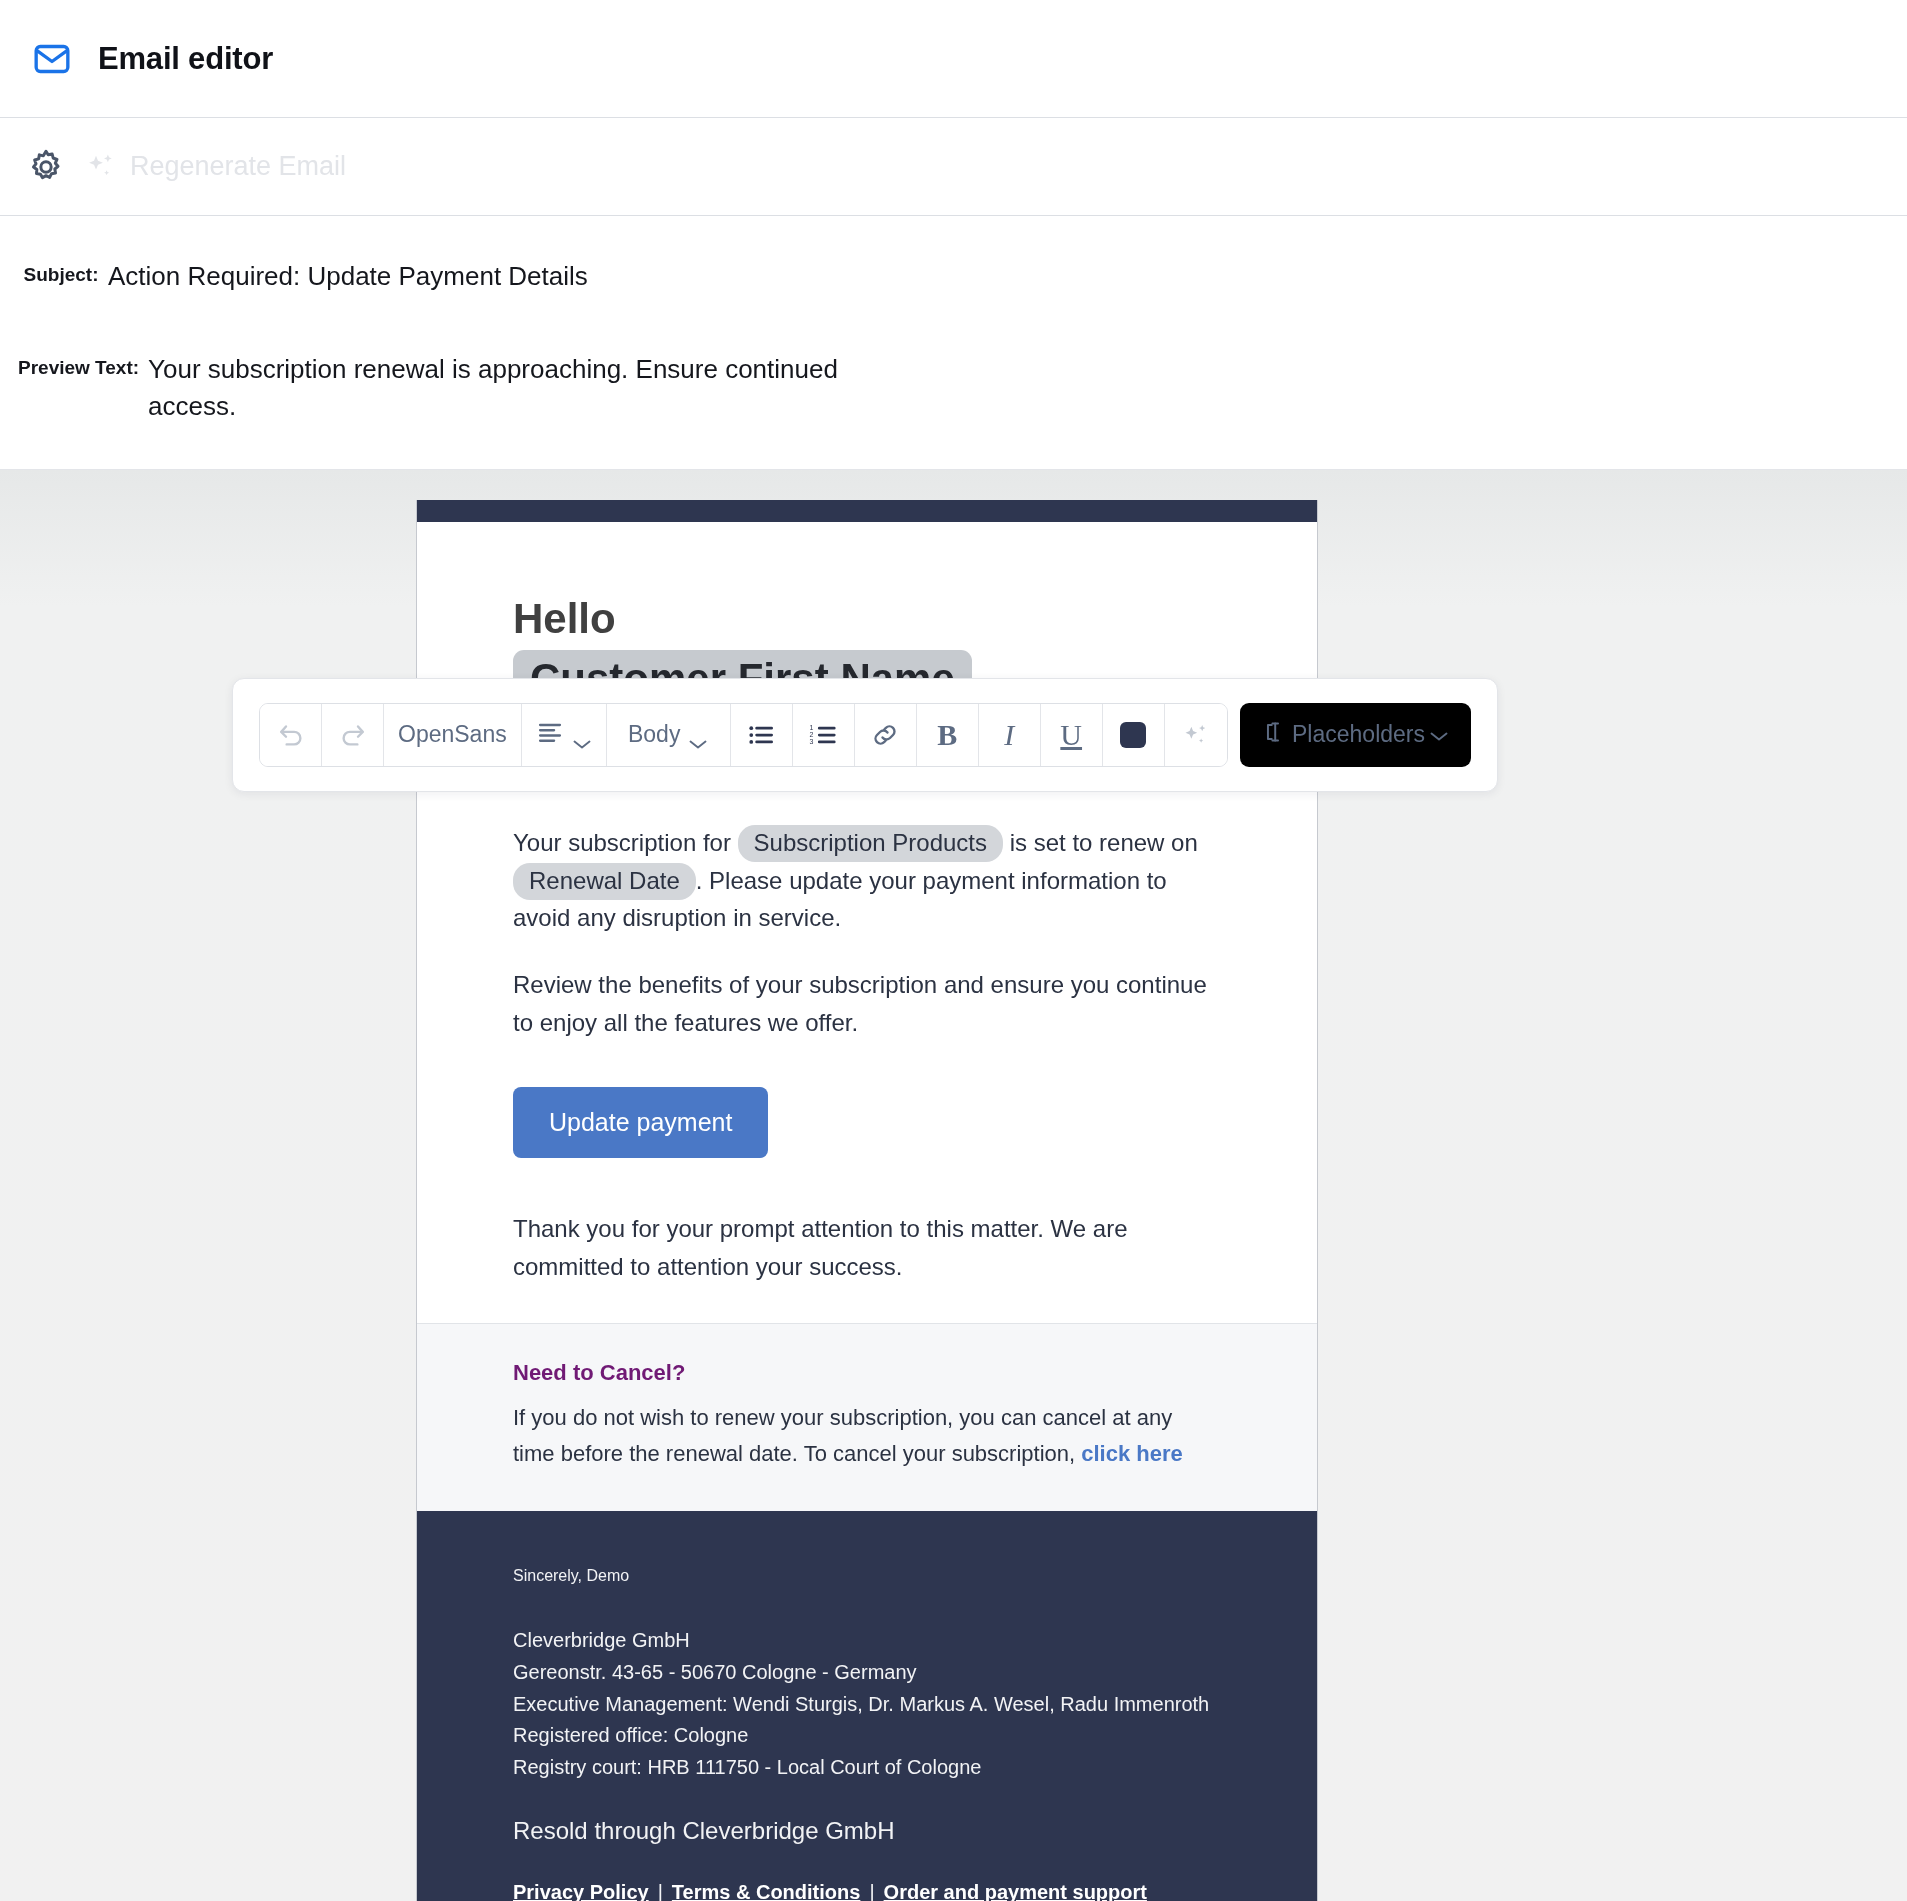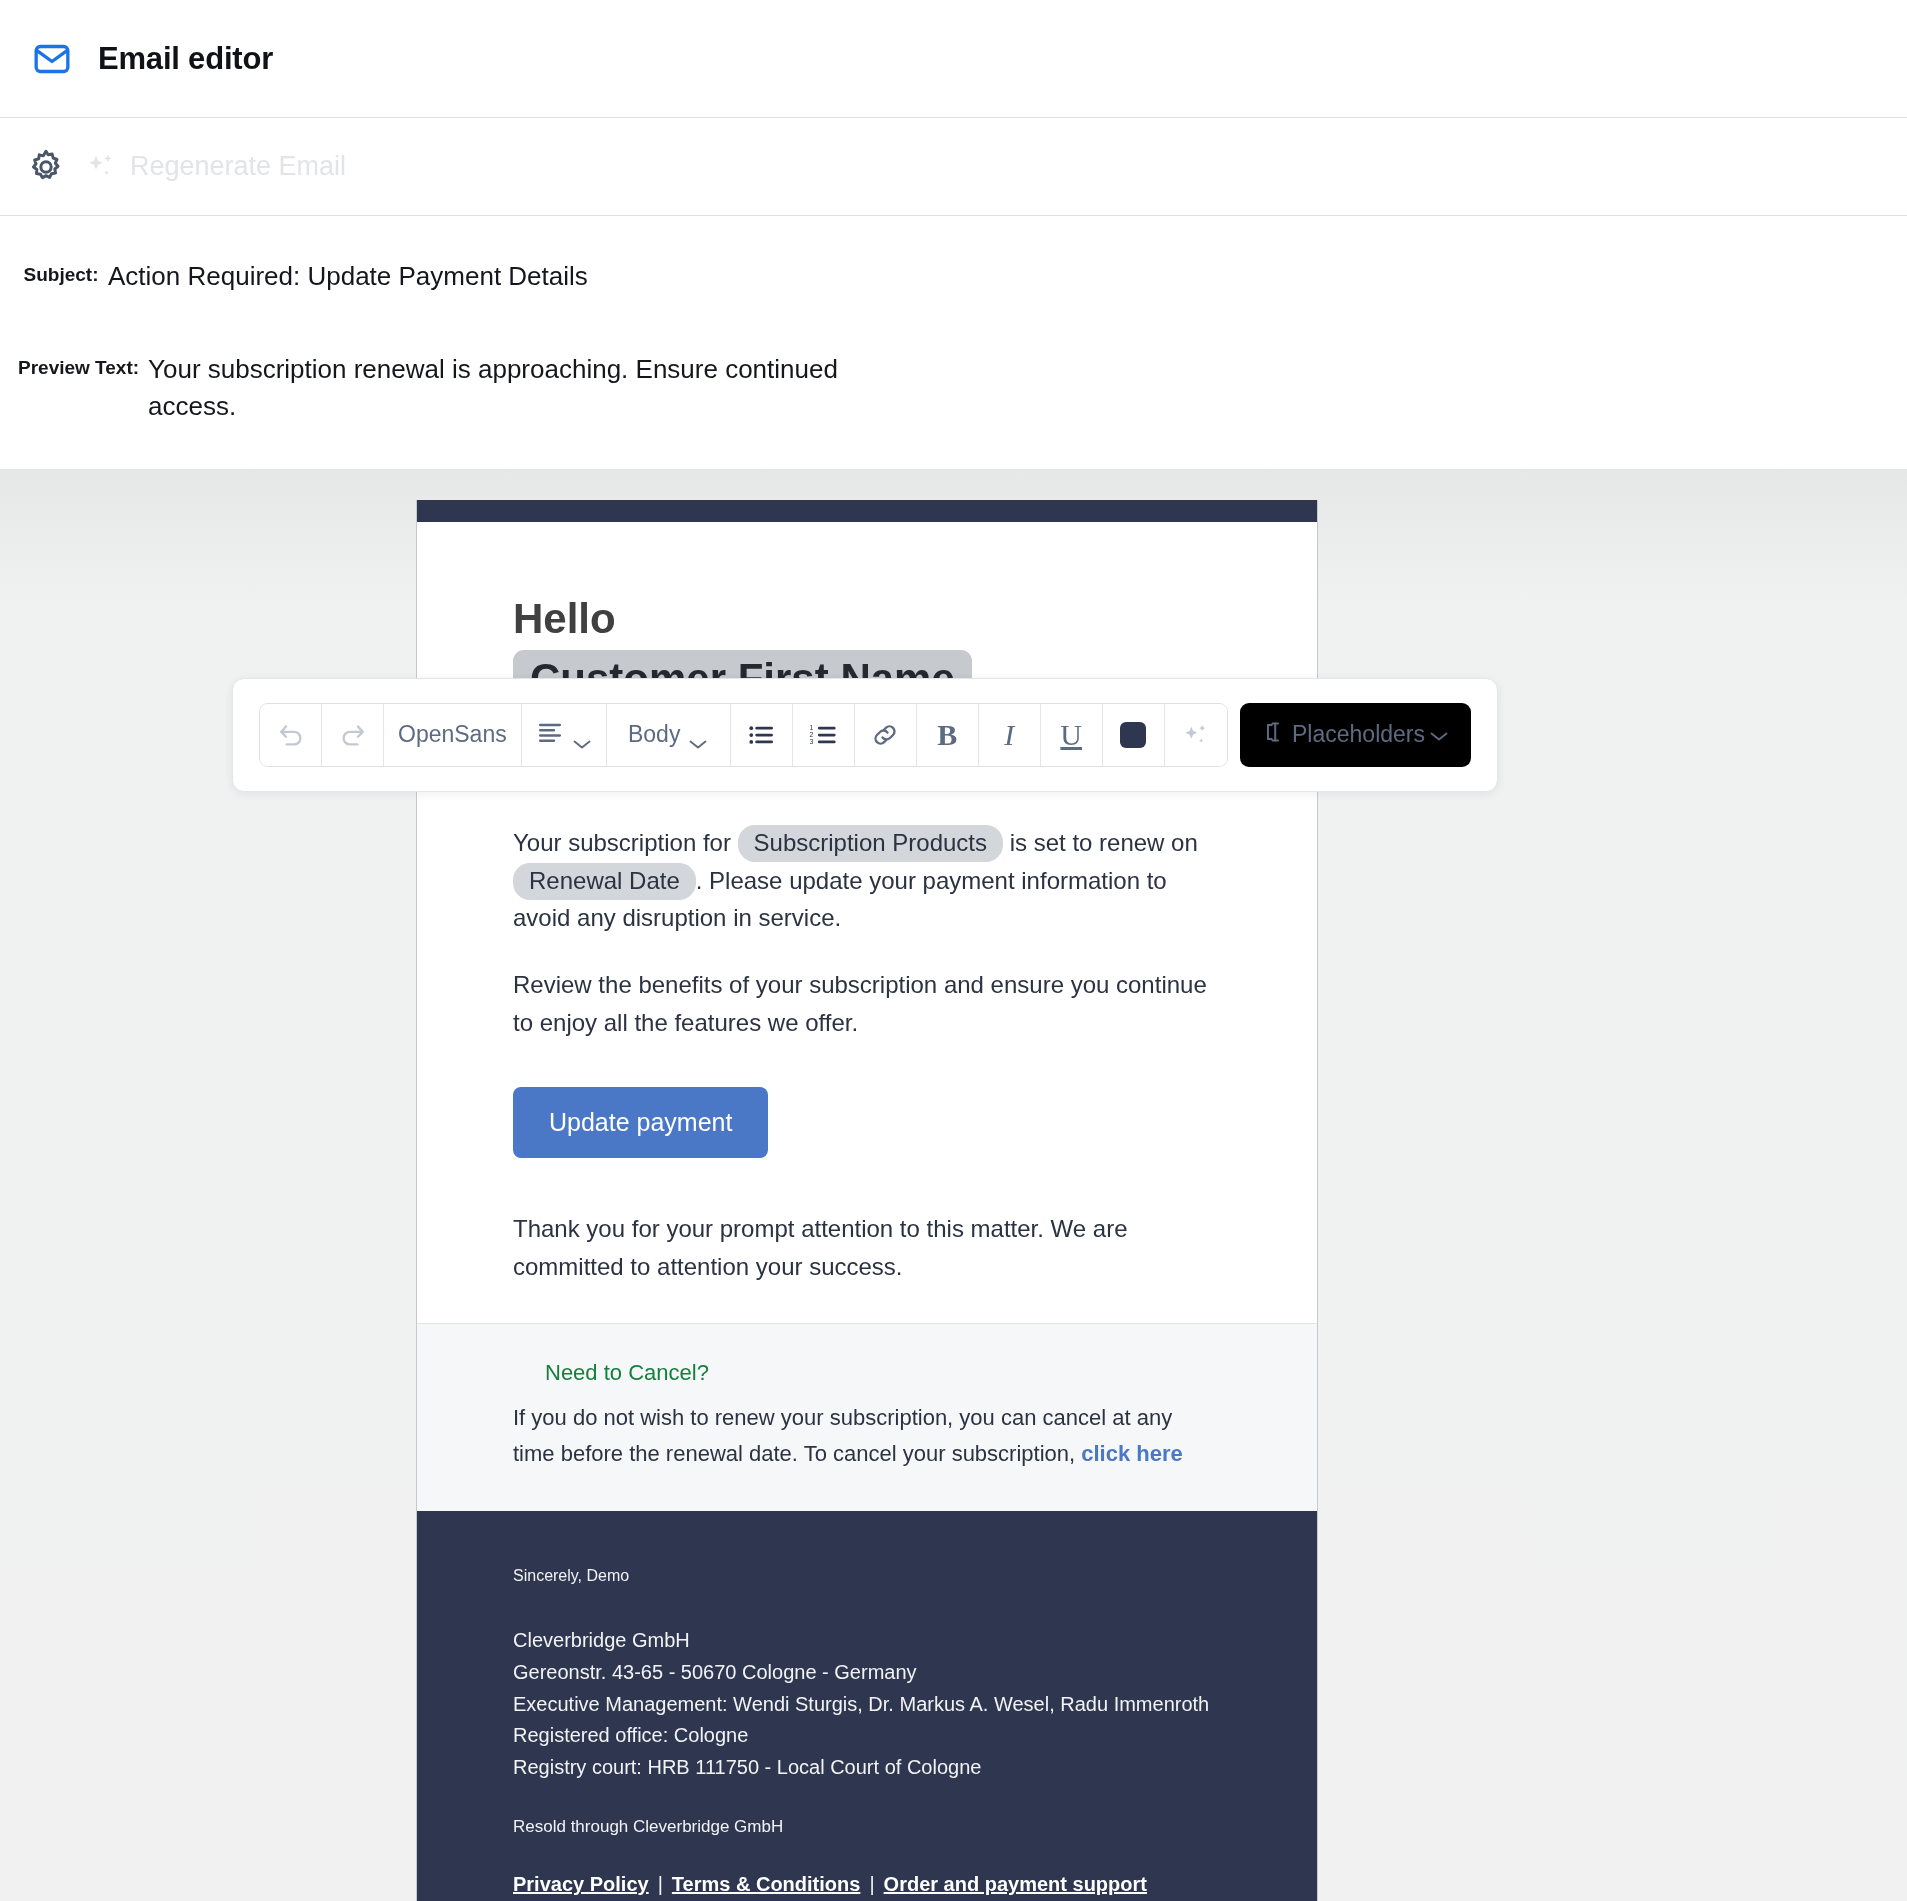--- a/index.html
+++ b/index.html
@@ -192,23 +192,22 @@
   .para-wrap.closing { padding-top: 22px; padding-bottom: 38px; }
 
   
   .cancel-panel {
     background: #f6f7f9;
     border-top: 1px solid #e1e4e8;
     padding: 36px 110px 40px 96px;
   }
   .cancel-title {
     font-size: 22px;
-    font-weight: 400;
-    color: #15803d;
-    margin-left: 32px;
+    font-weight: 700;
+    color: #701a75;
   }
   .cancel-text {
     margin-top: 14px;
     font-size: 22px;
     line-height: 1.62;
     color: #2b3242;
   }
   .cancel-link {
     color: #4a78c6;
     font-weight: 700;
@@ -217,21 +216,21 @@
   }
 
   
   .email-footer {
     background: #2e3650;
     color: #f2f3f5;
     padding: 56px 96px 58px 96px;
   }
   .footer-sincerely { font-size: 16px; }
   .footer-block { margin-top: 40px; font-size: 20px; line-height: 1.58; }
-  .footer-resold { margin-top: 34px; font-size: 17px; }
+  .footer-resold { margin-top: 34px; font-size: 24px; }
   .footer-links { margin-top: 36px; font-size: 20px; font-weight: 700; }
   .footer-links a {
     color: #ffffff;
     text-decoration: underline;
     cursor: pointer;
   }
   .footer-links .sep { padding: 0 9px; font-weight: 400; }
 
   
   .fmt-shell {

